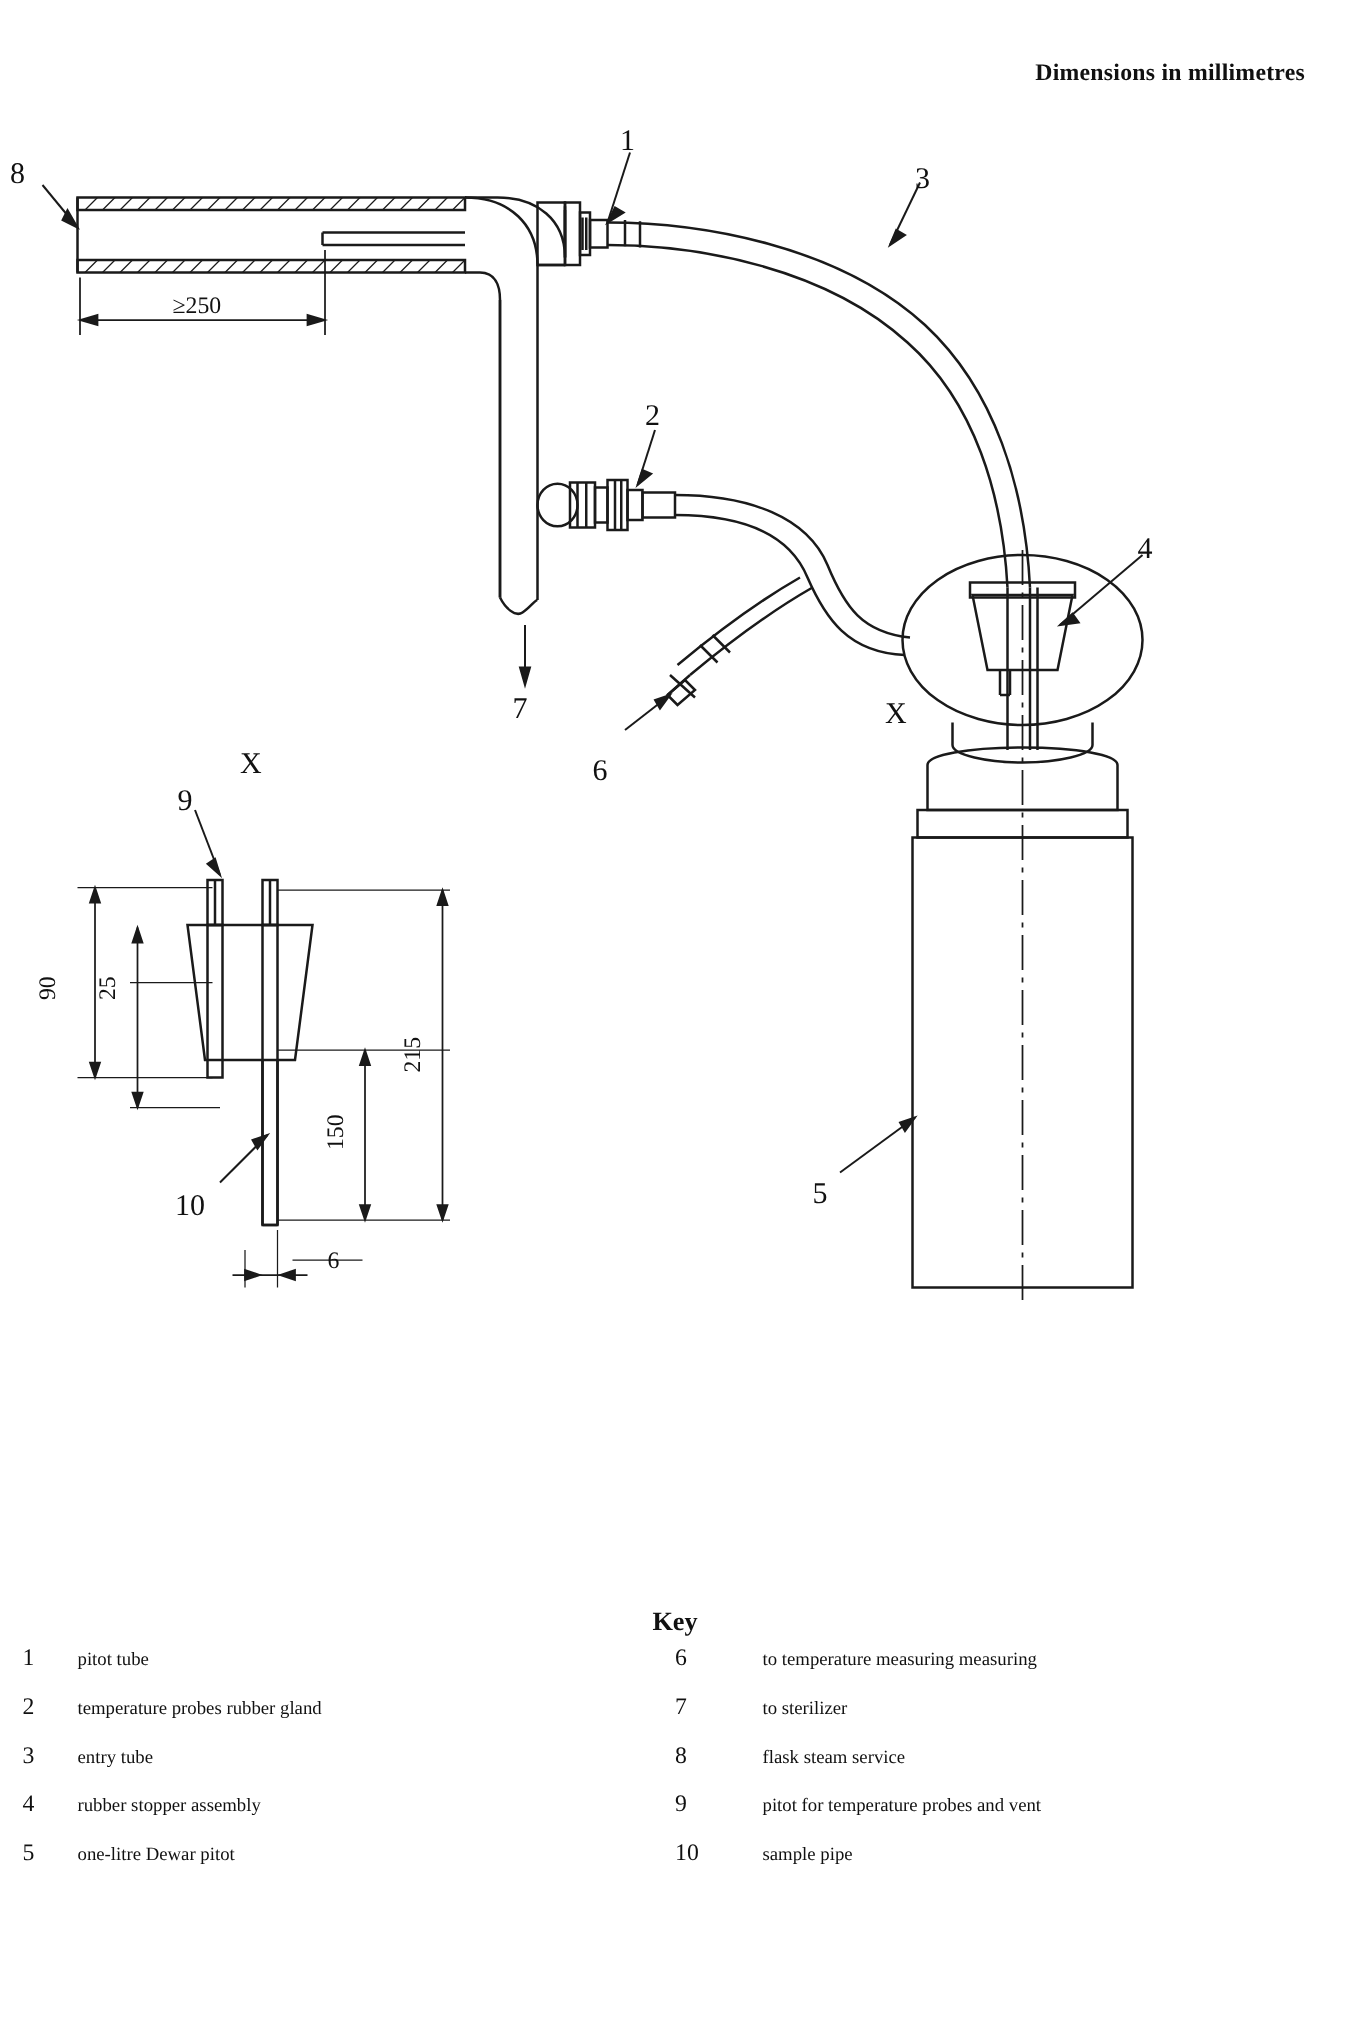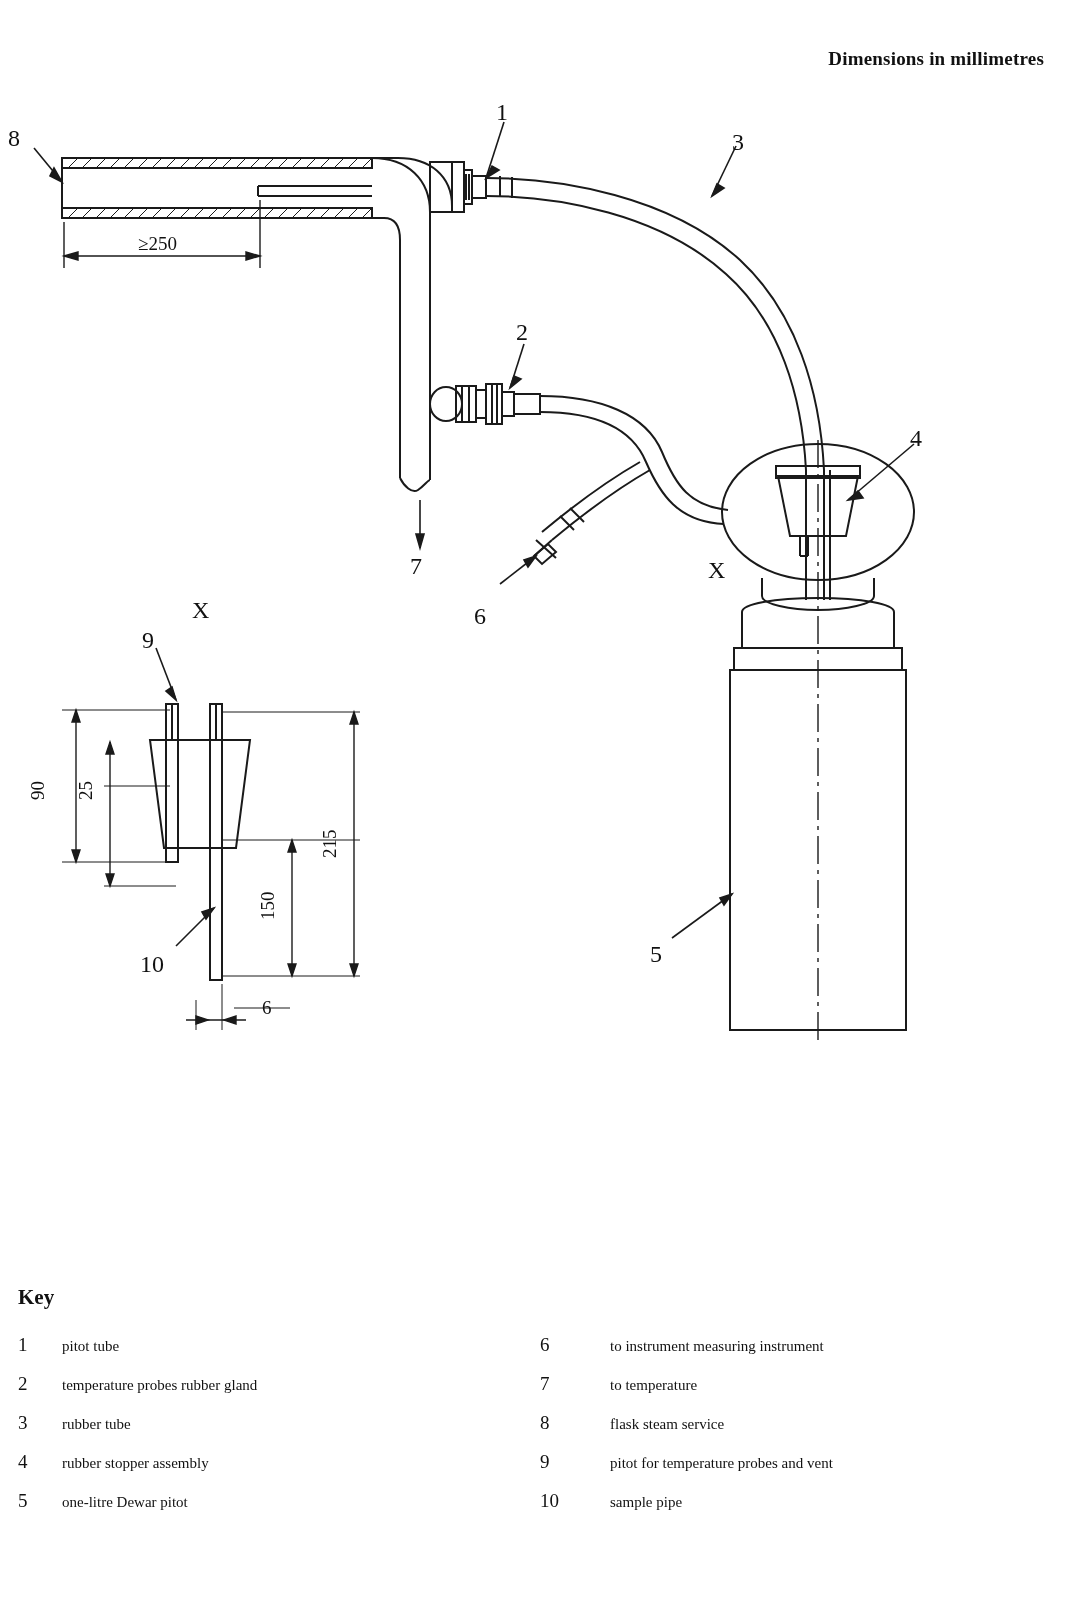--- a/index.html
+++ b/index.html
@@ -40,21 +40,22 @@
   .key-block {
     position: absolute;
     left: 18px;
     top: 1285px;
     width: 1044px;
   }
   .key-title {
     font-family: "Liberation Serif", serif;
     font-weight: bold;
     font-size: 21px;
-    margin-bottom: 24px;
+    margin-bottom: 6px;
+    text-align: center;
   }
   .key-cols {
     display: flex;
     flex-direction: row;
   }
   .key-col {
     width: 50%;
   }
   .key-row {
     display: flex;
@@ -366,39 +367,39 @@
         <div class="key-row">
           <span class="key-num">1</span>
           <span class="key-label">pitot tube</span>
         </div>
         <div class="key-row">
           <span class="key-num">2</span>
           <span class="key-label">temperature probes rubber gland</span>
         </div>
         <div class="key-row">
           <span class="key-num">3</span>
-          <span class="key-label">rubber tube</span>
+          <span class="key-label">entry tube</span>
         </div>
         <div class="key-row">
           <span class="key-num">4</span>
           <span class="key-label">rubber stopper assembly</span>
         </div>
         <div class="key-row">
           <span class="key-num">5</span>
           <span class="key-label">one-litre Dewar pitot</span>
         </div>
       </div>
       <div class="key-col key-col-right">
         <div class="key-row">
           <span class="key-num">6</span>
-          <span class="key-label">to instrument measuring instrument</span>
+          <span class="key-label">to temperature measuring measuring</span>
         </div>
         <div class="key-row">
           <span class="key-num">7</span>
-          <span class="key-label">to temperature</span>
+          <span class="key-label">to sterilizer</span>
         </div>
         <div class="key-row">
           <span class="key-num">8</span>
           <span class="key-label">flask steam service</span>
         </div>
         <div class="key-row">
           <span class="key-num">9</span>
           <span class="key-label">pitot for temperature probes and vent</span>
         </div>
         <div class="key-row">

